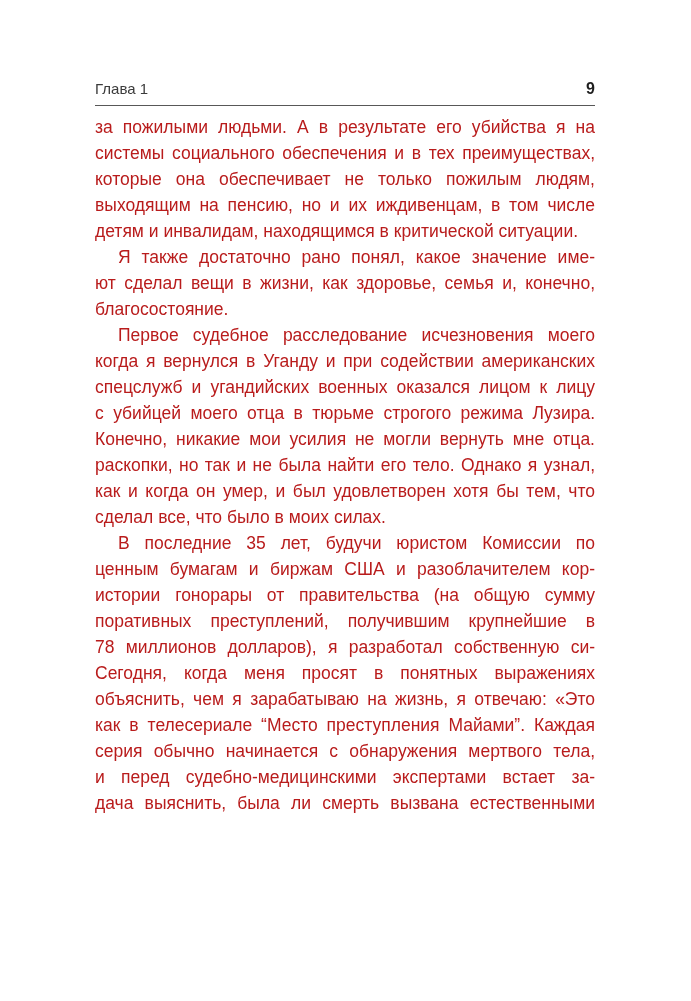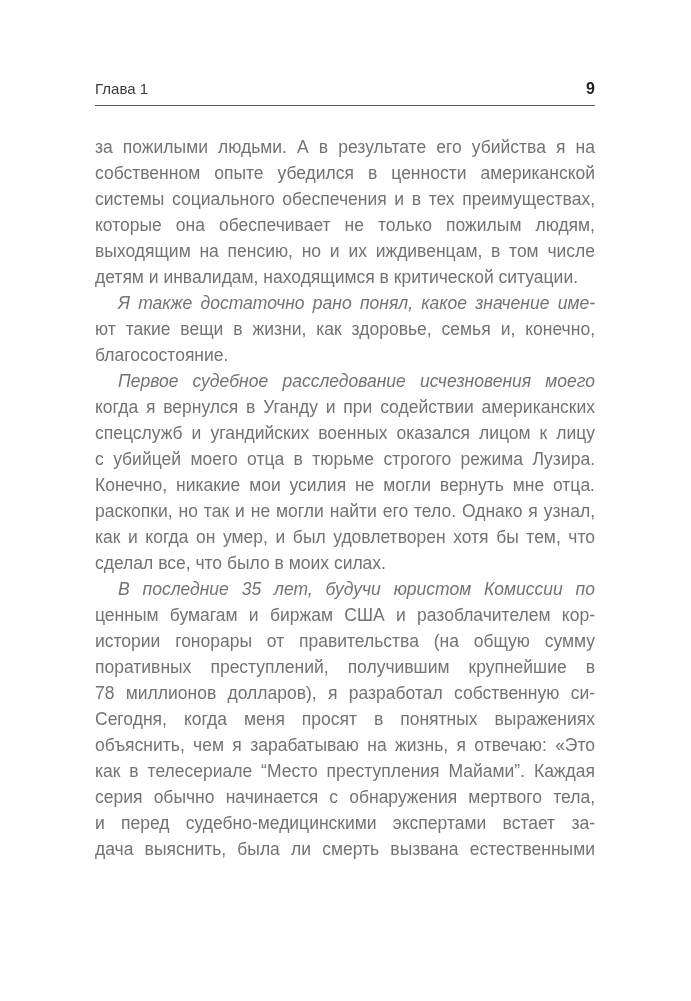--- a/index.html
+++ b/index.html
@@ -35,73 +35,71 @@
     line-height: 18px;
     color: #3b3b3b;
   }
   .page-number {
     font-size: 16px;
     line-height: 18px;
     font-weight: 700;
     color: #1f1f1f;
   }
   .page-body {
-    margin-top: 28px;
+    margin-top: 8px;
     font-size: 17.5px;
     line-height: 26px;
-    color: #737373;
+    color: #b91c1c;
   }
   .paragraph {
     margin: 0;
   }
   .line {
     text-align: justify;
     text-align-last: justify;
     max-height: 26px;
     overflow: hidden;
     white-space: normal;
   }
   .line.indent {
     text-indent: 23px;
-    font-style: italic;
   }
   .line.final {
     text-align-last: left;
   }
 </style>
 </head>
 <body>
 
 <div class="page">
   <div class="content">
     <div class="running-head">
       <span class="chapter-label">Глава 1</span>
       <span class="page-number">9</span>
     </div>
     <div class="page-body">
         <div class="paragraph">
           <div class="line">за пожилыми людьми. А в результате его убийства я на</div>
-          <div class="line">собственном опыте убедился в ценности американской</div>
           <div class="line">системы социального обеспечения и в тех преимуществах,</div>
           <div class="line">которые она обеспечивает не только пожилым людям,</div>
           <div class="line">выходящим на пенсию, но и их иждивенцам, в том числе</div>
           <div class="line final">детям и инвалидам, находящимся в критической ситуации.</div>
         </div>
         <div class="paragraph">
           <div class="line indent">Я также достаточно рано понял, какое значение име-</div>
-          <div class="line">ют такие вещи в жизни, как здоровье, семья и, конечно,</div>
+          <div class="line">ют сделал вещи в жизни, как здоровье, семья и, конечно,</div>
           <div class="line final">благосостояние.</div>
         </div>
         <div class="paragraph">
           <div class="line indent">Первое судебное расследование исчезновения моего</div>
           <div class="line">когда я вернулся в Уганду и при содействии американских</div>
           <div class="line">спецслужб и угандийских военных оказался лицом к лицу</div>
           <div class="line">с убийцей моего отца в тюрьме строгого режима Лузира.</div>
           <div class="line">Конечно, никакие мои усилия не могли вернуть мне отца.</div>
-          <div class="line">раскопки, но так и не могли найти его тело. Однако я узнал,</div>
+          <div class="line">раскопки, но так и не была найти его тело. Однако я узнал,</div>
           <div class="line">как и когда он умер, и был удовлетворен хотя бы тем, что</div>
           <div class="line final">сделал все, что было в моих силах.</div>
         </div>
         <div class="paragraph">
           <div class="line indent">В последние 35 лет, будучи юристом Комиссии по</div>
           <div class="line">ценным бумагам и биржам США и разоблачителем кор-</div>
           <div class="line">истории гонорары от правительства (на общую сумму</div>
           <div class="line">поративных преступлений, получившим крупнейшие в</div>
           <div class="line">78 миллионов долларов), я разработал собственную си-</div>
           <div class="line">Сегодня, когда меня просят в понятных выражениях</div>

